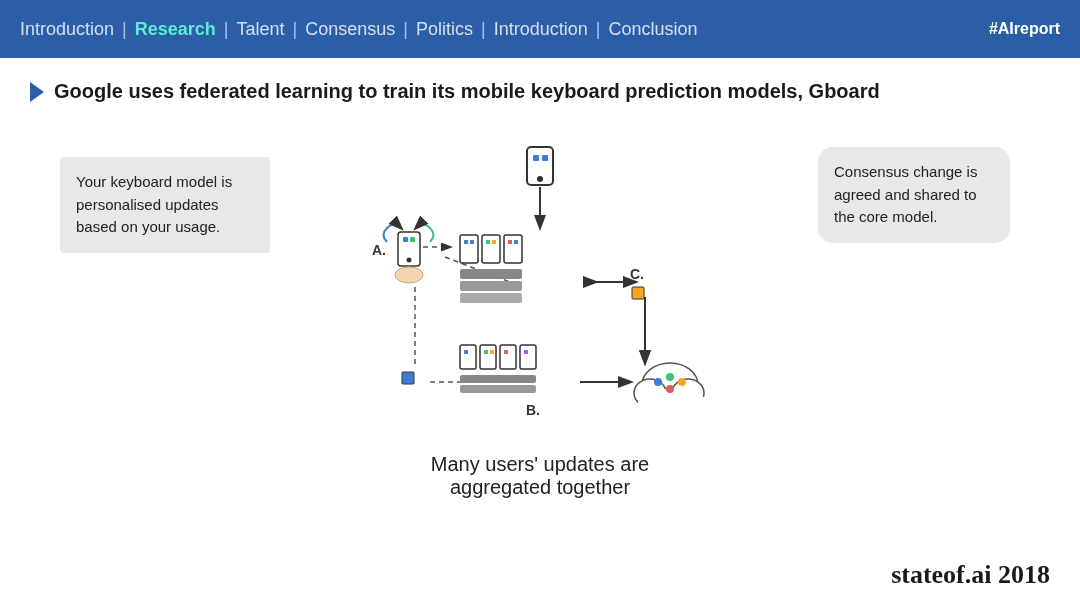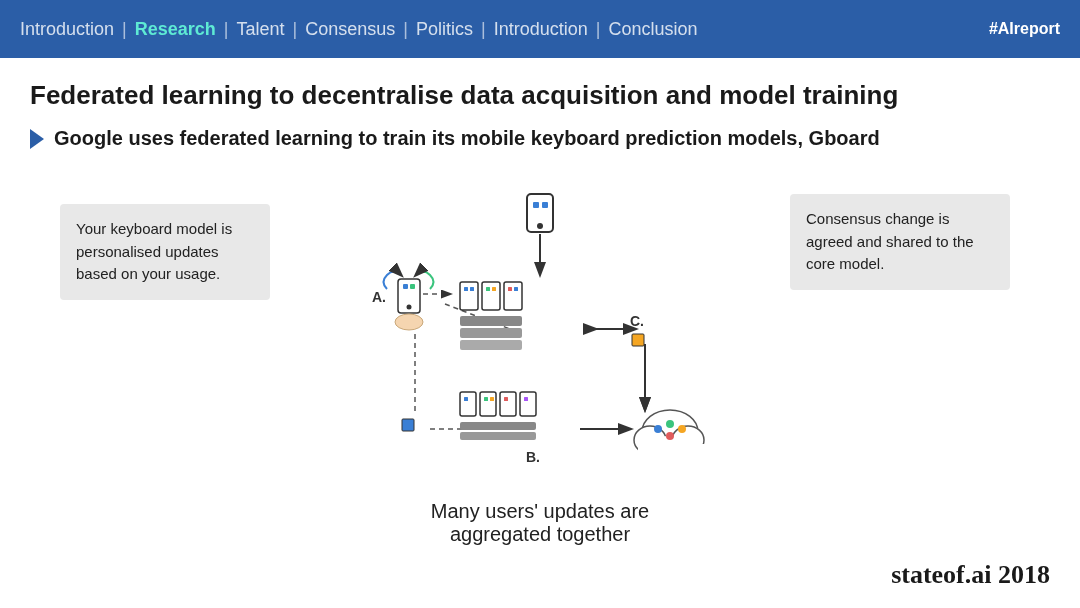--- a/index.html
+++ b/index.html
@@ -97,21 +97,22 @@
 
     #callout-left {
       left: 30px;
       top: 30px;
       width: 210px;
     }
 
     #callout-right {
       right: 40px;
       top: 20px;
-      width: 220px;
+      width: 192px;
+      border-radius: 15px;
     }
 
     #callout-bottom {
       left: 50%;
       transform: translateX(-50%);
       bottom: 10px;
       width: 240px;
       text-align: center;
       background: transparent;
       font-size: 15px;
@@ -154,21 +155,20 @@
     <span class="nav-item">Politics</span>
     <span class="nav-sep">|</span>
     <span class="nav-item">Introduction</span>
     <span class="nav-sep">|</span>
     <span class="nav-item">Conclusion</span>
   </div>
   <div id="hashtag">#AIreport</div>
 </div>
 
 <div id="main">
-  <div id="page-title">Federated learning to decentralise data acquisition and model training</div>
 
   <div id="subtitle-row">
     <div id="triangle-icon"></div>
     <span id="subtitle">Google uses federated learning to train its mobile keyboard prediction models, Gboard</span>
   </div>
 
   <div id="diagram-area">
 
     <div class="callout" id="callout-left">Your keyboard model is personalised updates based on your usage.</div>
 

